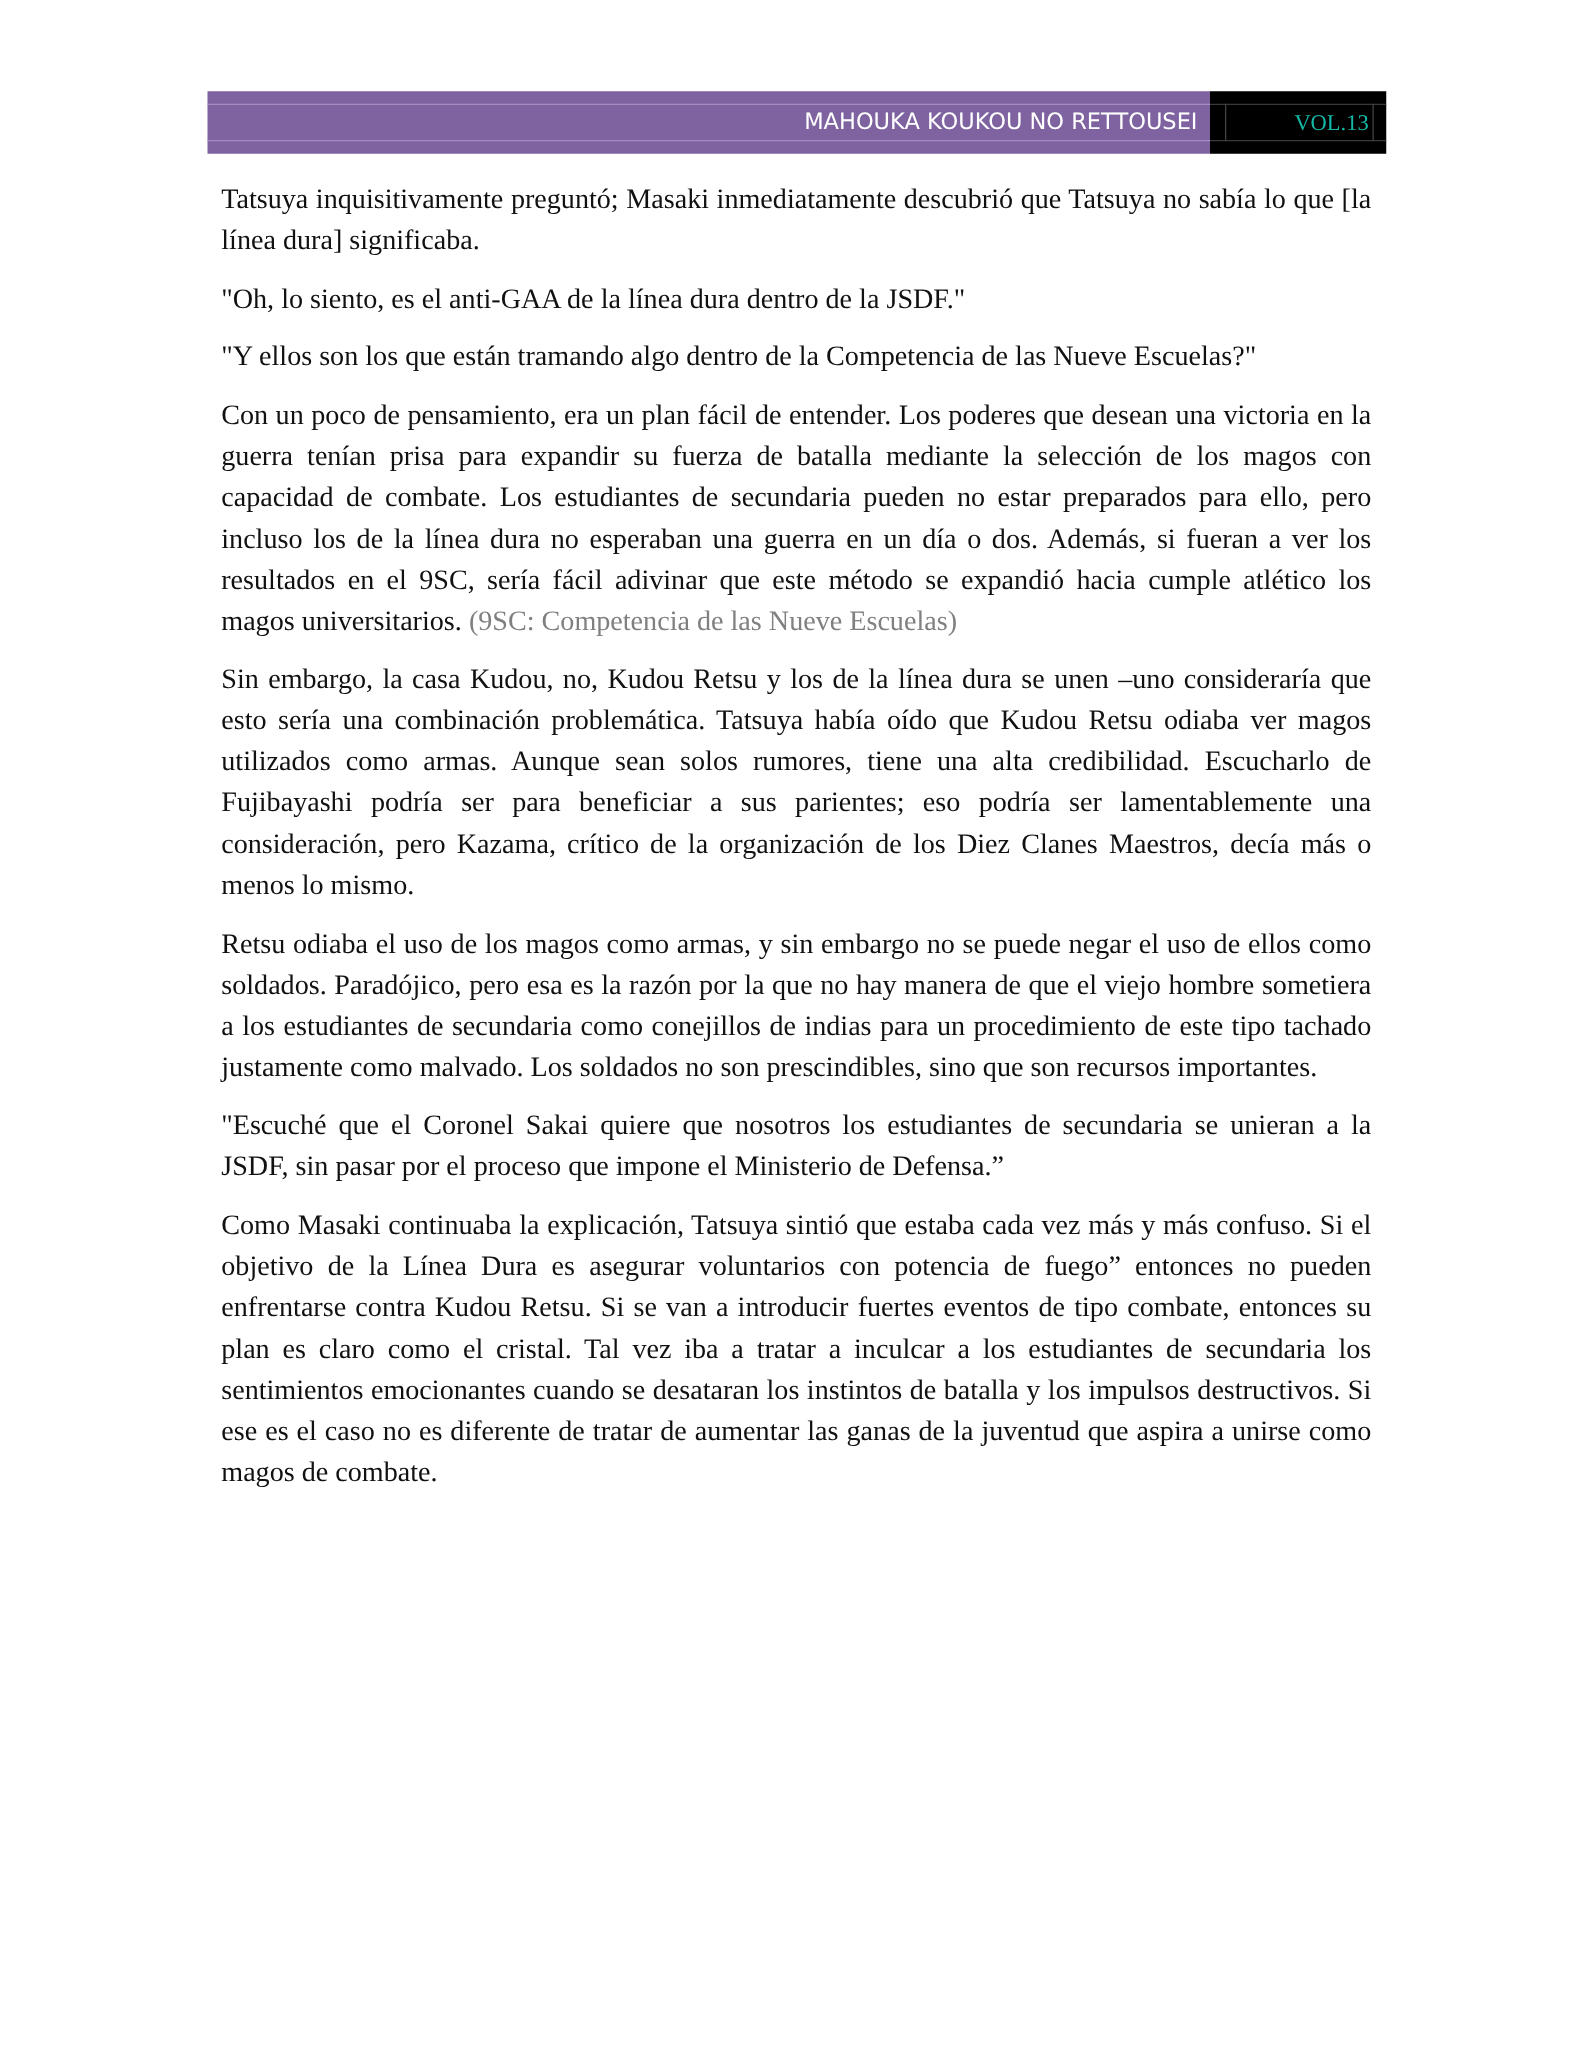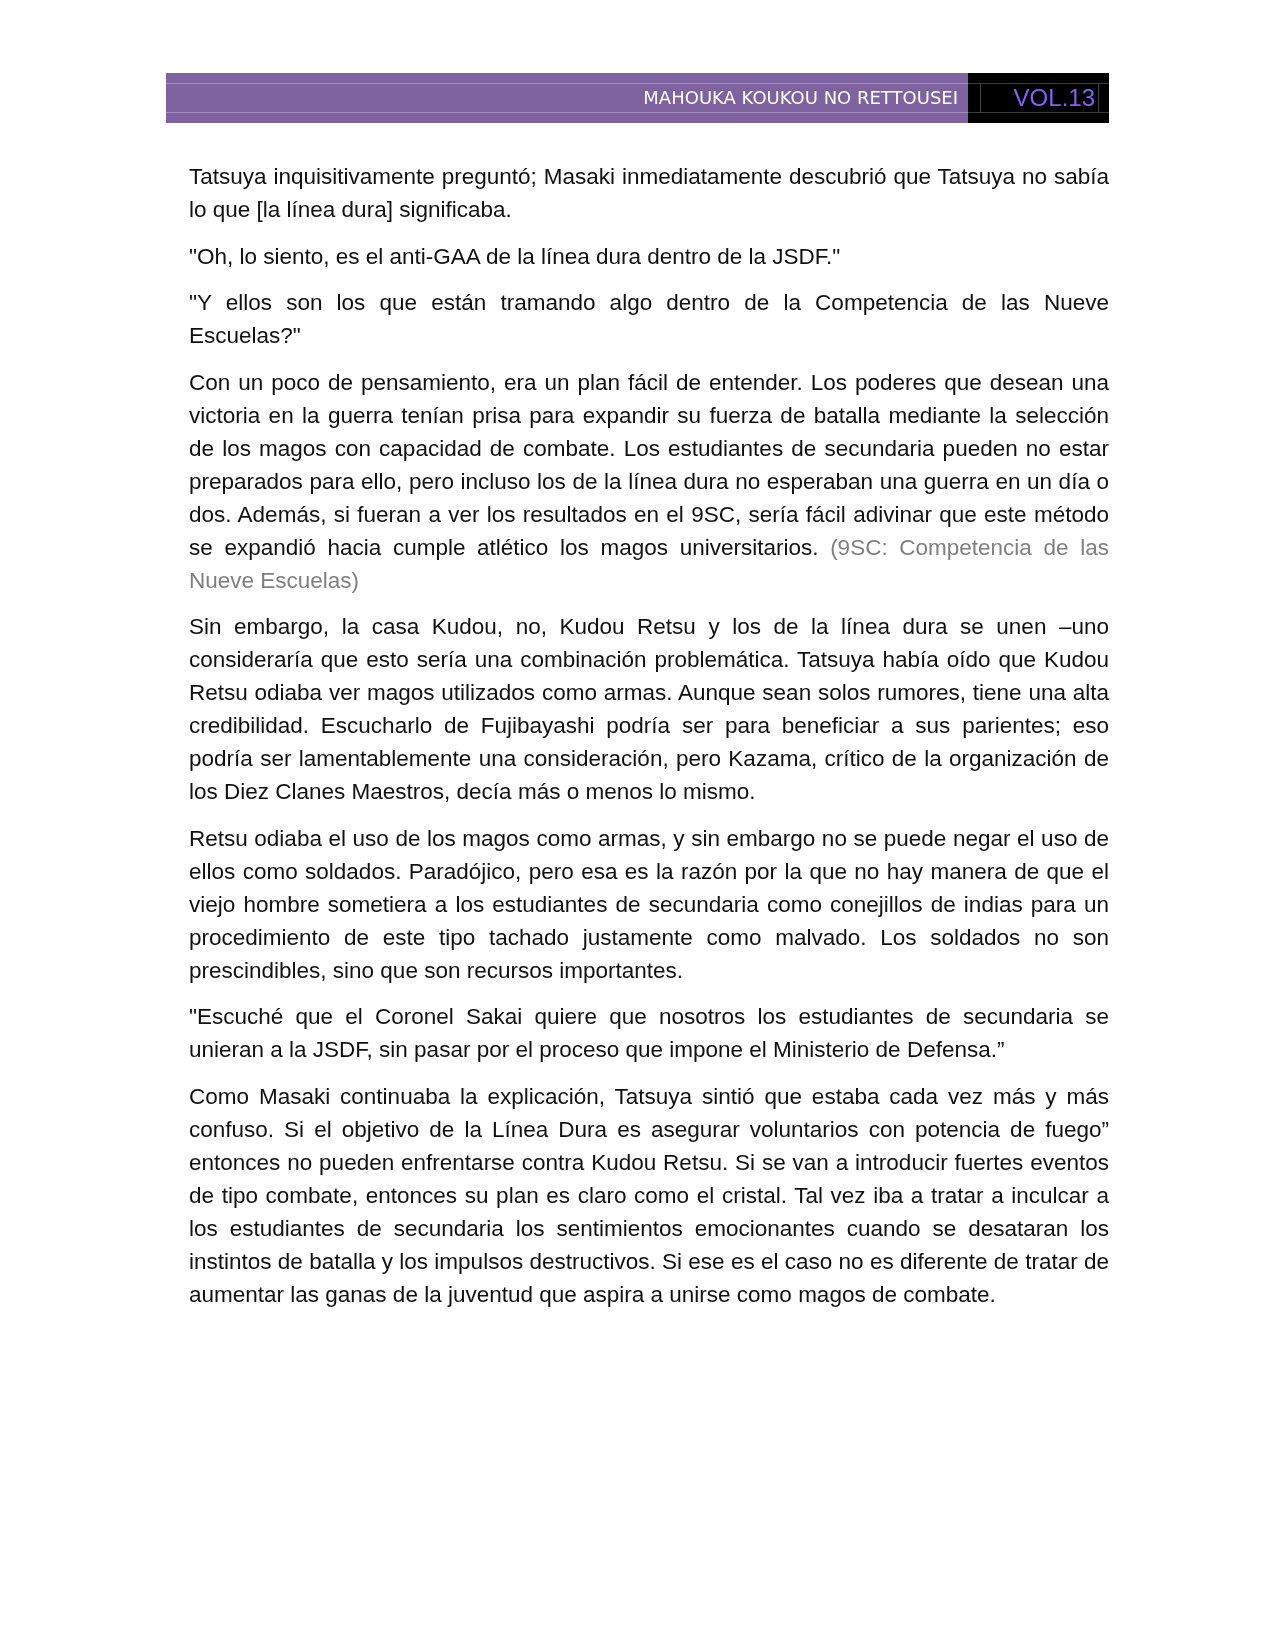--- a/index.html
+++ b/index.html
@@ -69,37 +69,36 @@
       height: 30px;
       width: 1px;
       background: #444444;
     }
     .header-vol-band .vline.left { left: 12px; }
     .header-vol-band .vline.right { right: 10px; }
     .header-vol {
       position: absolute;
       right: 14px;
       top: 12px;
-      font-family: Liberation Sans, sans-serif;
-      font-size: 24px;
+      font-family: Liberation Serif, serif;
+      font-size: 18px;
       line-height: 26px;
-      color: #8b5cf6;
+      color: #14b8a6;
       white-space: nowrap;
     }
     .content {
       position: absolute;
       left: 177px;
-      top: 160px;
+      top: 142px;
       width: 920px;
-      font-family: Liberation Sans, sans-serif;
+      font-family: Liberation Serif, serif;
       font-size: 22.5px;
       line-height: 33px;
       color: #111111;
       text-align: justify;
-      margin-left: 12px;
     }
     .content p {
       margin: 0 0 13.5px 0;
     }
     .note {
       color: #808080;
     }
   </style>
 </head>
 <body>

